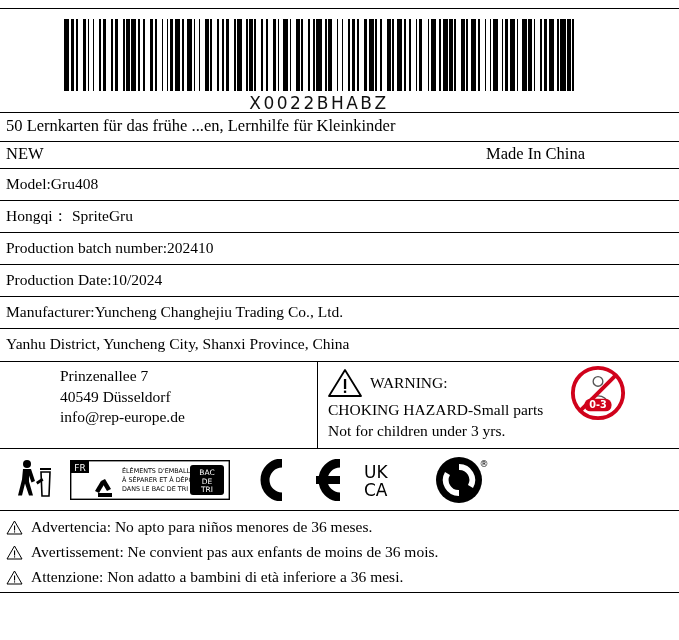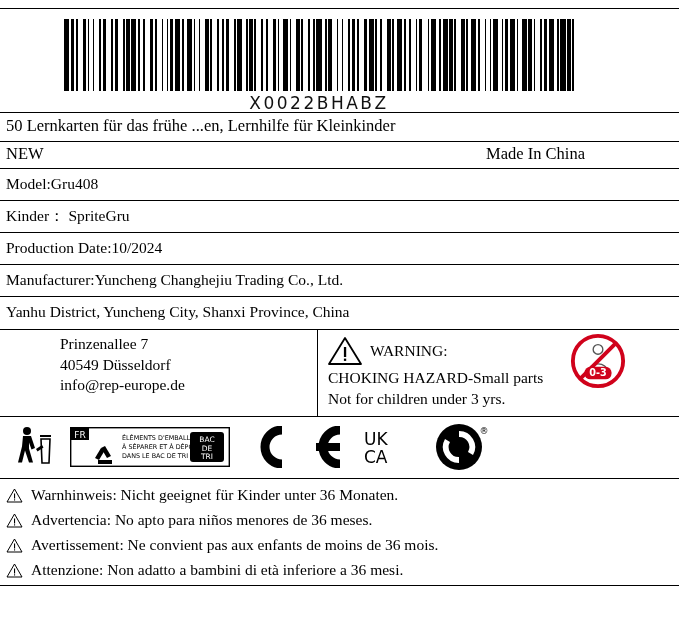--- a/index.html
+++ b/index.html
@@ -363,21 +363,22 @@
     </div>
 
     <div class="row title-row">50 Lernkarten für das frühe ...en, Lernhilfe für Kleinkinder</div>
 
     <div class="row subtitle-row">
       <span>NEW</span>
       <span class="made-in">Made In China</span>
     </div>
 
     <div class="row info-row">Model:Gru408</div>
-    <div class="row info-row">Kinder： SpriteGru</div>
+    <div class="row info-row">Hongqi： SpriteGru</div>
+    <div class="row info-row">Production batch number:202410</div>
     <div class="row info-row">Production Date:10/2024</div>
     <div class="row info-row">Manufacturer:Yuncheng Changhejiu Trading Co., Ltd.</div>
 
     <div class="row addr-row">
       <div>Yanhu District, Yuncheng City, Shanxi Province, China</div>
     </div>
 
     <div class="row split-row">
       <div class="ec-cell">
         <div class="ec-line">Prinzenallee 7</div>
@@ -460,28 +461,20 @@
       </svg>
     </div>
 
     <div class="row warn-list">
       <div class="warn-line">
         <svg class="mini-tri" viewBox="0 0 17 15">
           <polygon points="8.5,1 16,14 1,14" fill="none" stroke="#000" stroke-width="1"></polygon>
           <rect x="8" y="5.5" width="1.1" height="5" fill="#000"></rect>
           <rect x="8" y="11.3" width="1.1" height="1.2" fill="#000"></rect>
         </svg>
-        <span>Warnhinweis: Nicht geeignet für Kinder unter 36 Monaten.</span>
-      </div>
-      <div class="warn-line">
-        <svg class="mini-tri" viewBox="0 0 17 15">
-          <polygon points="8.5,1 16,14 1,14" fill="none" stroke="#000" stroke-width="1"></polygon>
-          <rect x="8" y="5.5" width="1.1" height="5" fill="#000"></rect>
-          <rect x="8" y="11.3" width="1.1" height="1.2" fill="#000"></rect>
-        </svg>
         <span>Advertencia: No apto para niños  menores de 36 meses.</span>
       </div>
       <div class="warn-line">
         <svg class="mini-tri" viewBox="0 0 17 15">
           <polygon points="8.5,1 16,14 1,14" fill="none" stroke="#000" stroke-width="1"></polygon>
           <rect x="8" y="5.5" width="1.1" height="5" fill="#000"></rect>
           <rect x="8" y="11.3" width="1.1" height="1.2" fill="#000"></rect>
         </svg>
         <span>Avertissement: Ne convient pas aux enfants de moins de 36 mois.</span>
       </div>

